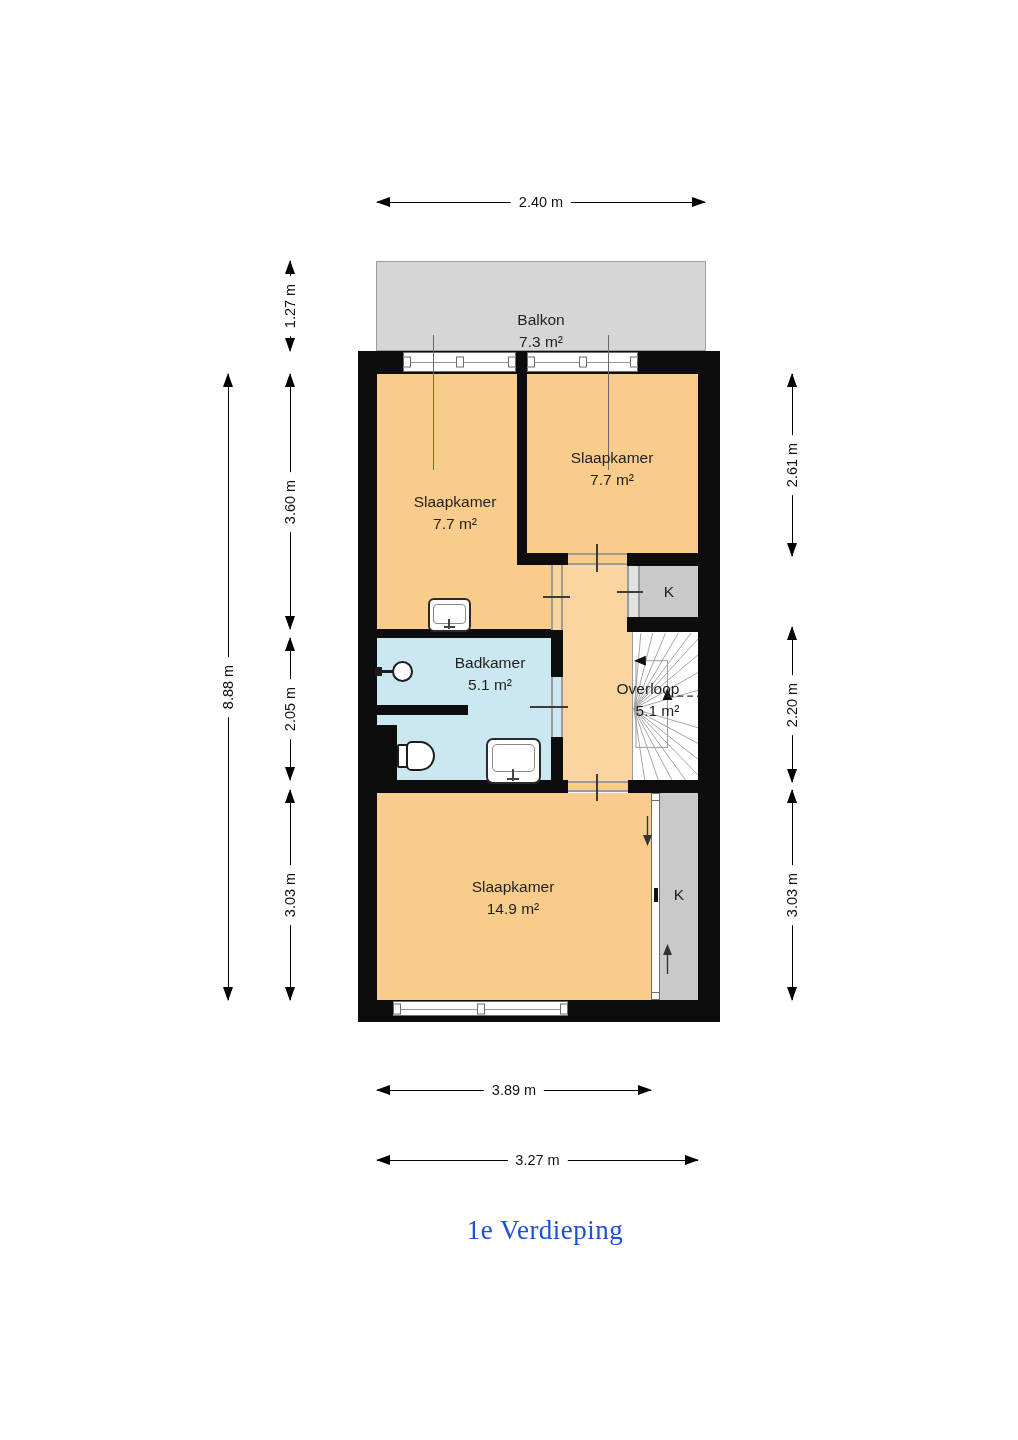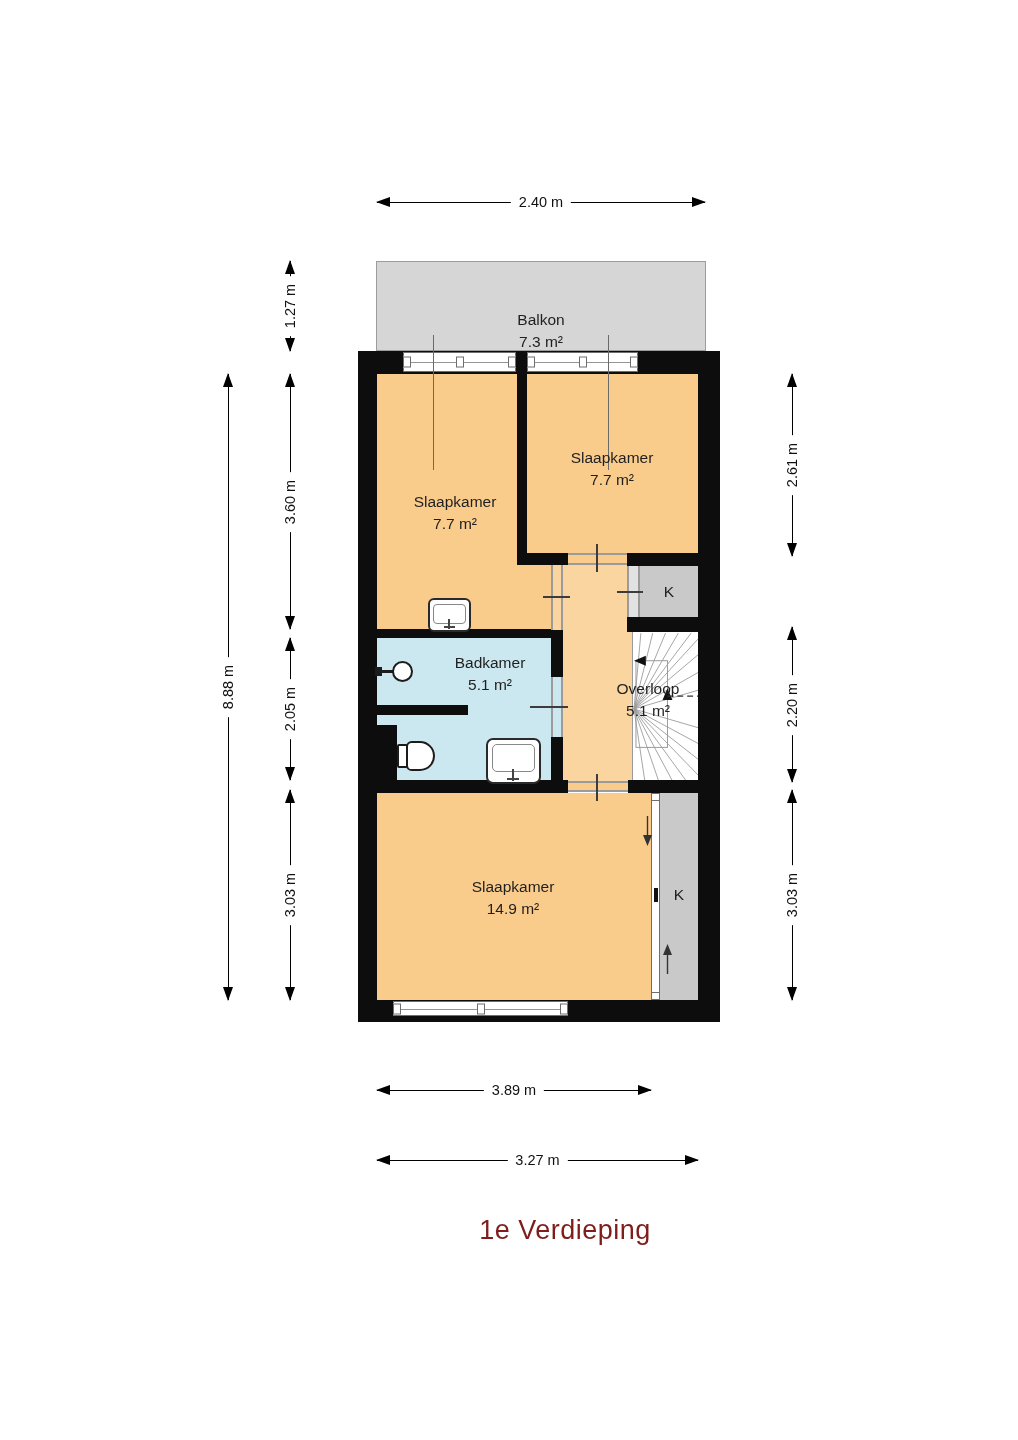--- a/index.html
+++ b/index.html
@@ -21,22 +21,22 @@
   .dl-h{position:absolute;left:0;right:0;top:-0.5px;height:1px;background:#000;}
   .dl-v{position:absolute;top:0;bottom:0;left:-0.5px;width:1px;background:#000;}
   .ah-l{position:absolute;left:-1px;top:-5px;width:0;height:0;border-top:5px solid transparent;border-bottom:5px solid transparent;border-right:14px solid #000;}
   .ah-r{position:absolute;right:-1px;top:-5px;width:0;height:0;border-top:5px solid transparent;border-bottom:5px solid transparent;border-left:14px solid #000;}
   .ah-t{position:absolute;top:-1px;left:-5px;width:0;height:0;border-left:5px solid transparent;border-right:5px solid transparent;border-bottom:14px solid #000;}
   .ah-b{position:absolute;bottom:-1px;left:-5px;width:0;height:0;border-left:5px solid transparent;border-right:5px solid transparent;border-top:14px solid #000;}
   .dlab{position:absolute;left:50%;top:0;transform:translate(-50%,-50%);background:#fff;
         padding:1px 8px;font-size:14.5px;color:#111;white-space:nowrap;}
   .dim-v .dlab{left:0;top:50%;transform:translate(-50%,-50%) rotate(-90deg);}
   .fixture{position:absolute;background:#fff;box-sizing:border-box;}
-  #title{position:absolute;left:565px;top:1230px;transform:translate(-50%,-50%);
-         font-size:27px;color:#7f1d1d;letter-spacing:0.5px;}
+  #title{position:absolute;left:545px;top:1230px;transform:translate(-50%,-50%);
+         font-size:27px;color:#1d4ed8;letter-spacing:0.5px;font-family:Liberation Serif, serif;}
 </style>
 </head>
 <body>
 
 <div id="canvas">
 
   <div class="room" style="left: 376px; top: 261px; width: 330px; height: 90px; border: 1px solid rgb(156, 156, 156); box-sizing: border-box; background-color: rgb(214, 214, 214);"></div>
   <div class="room" style="left: 377px; top: 374px; width: 174px; height: 255px; background-color: rgb(250, 204, 140);"></div>
   <div class="room" style="left: 527px; top: 374px; width: 171px; height: 179px; background-color: rgb(250, 204, 140);"></div>
   <div class="room" style="left: 377px; top: 638px; width: 174px; height: 142px; background-color: rgb(203, 231, 240);"></div>
@@ -161,21 +161,21 @@
     <div>7.7 m²</div>
   </div>
   <div class="rlabel" style="left:612px;top:469px;">
     <div>Slaapkamer</div>
     <div>7.7 m²</div>
   </div>
   <div class="rlabel" style="left:490px;top:674px;">
     <div>Badkamer</div>
     <div>5.1 m²</div>
   </div>
-  <div class="rlabel" style="left:648px;top:700px;">
+  <div class="rlabel" style="left:648px;top:700px;text-align:right;">
     <div>Overloop</div>
     <div>5.1 m²</div>
   </div>
   <div class="rlabel" style="left:513px;top:898px;">
     <div>Slaapkamer</div>
     <div>14.9 m²</div>
   </div>
   <div class="rlabel" style="left:669px;top:592px;">
     <div>K</div>
   </div>

